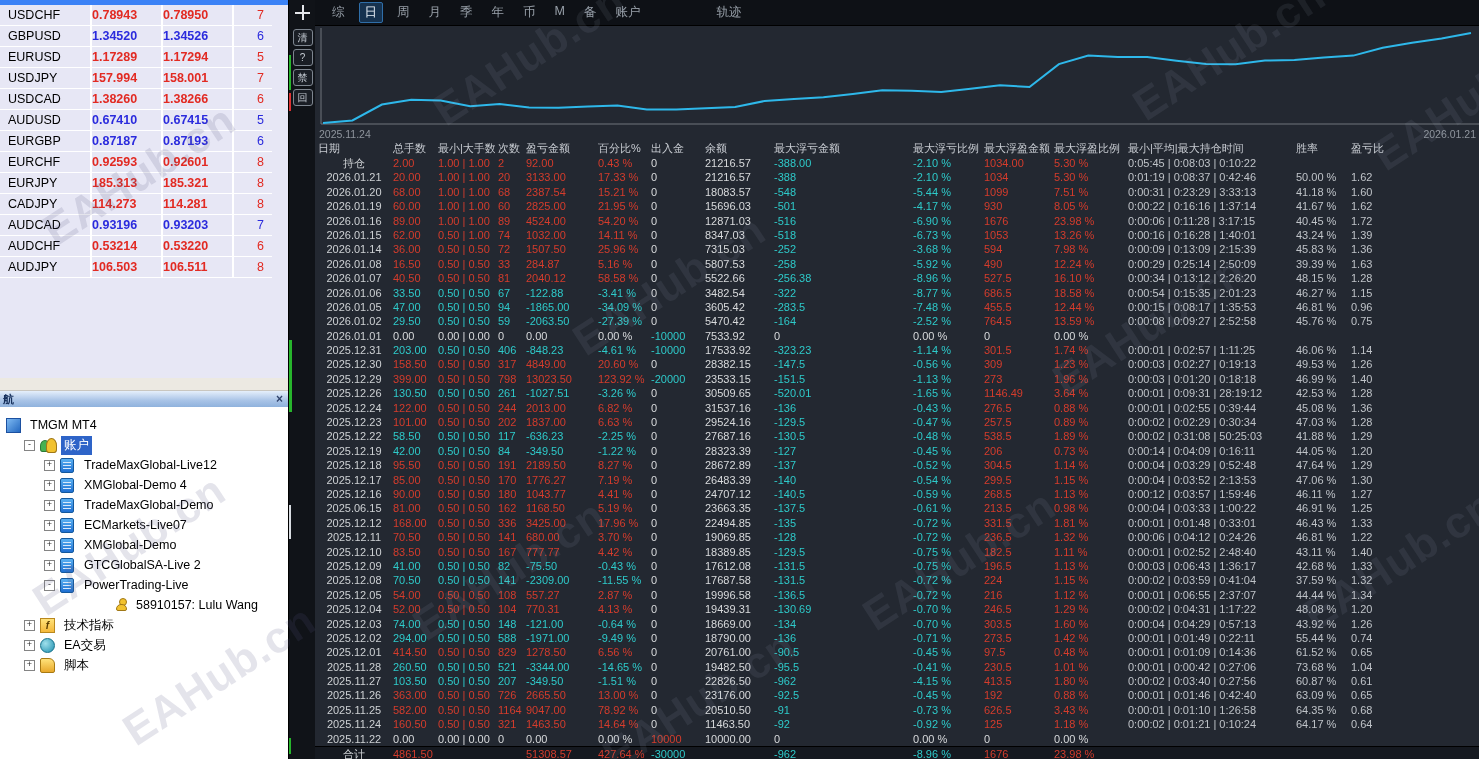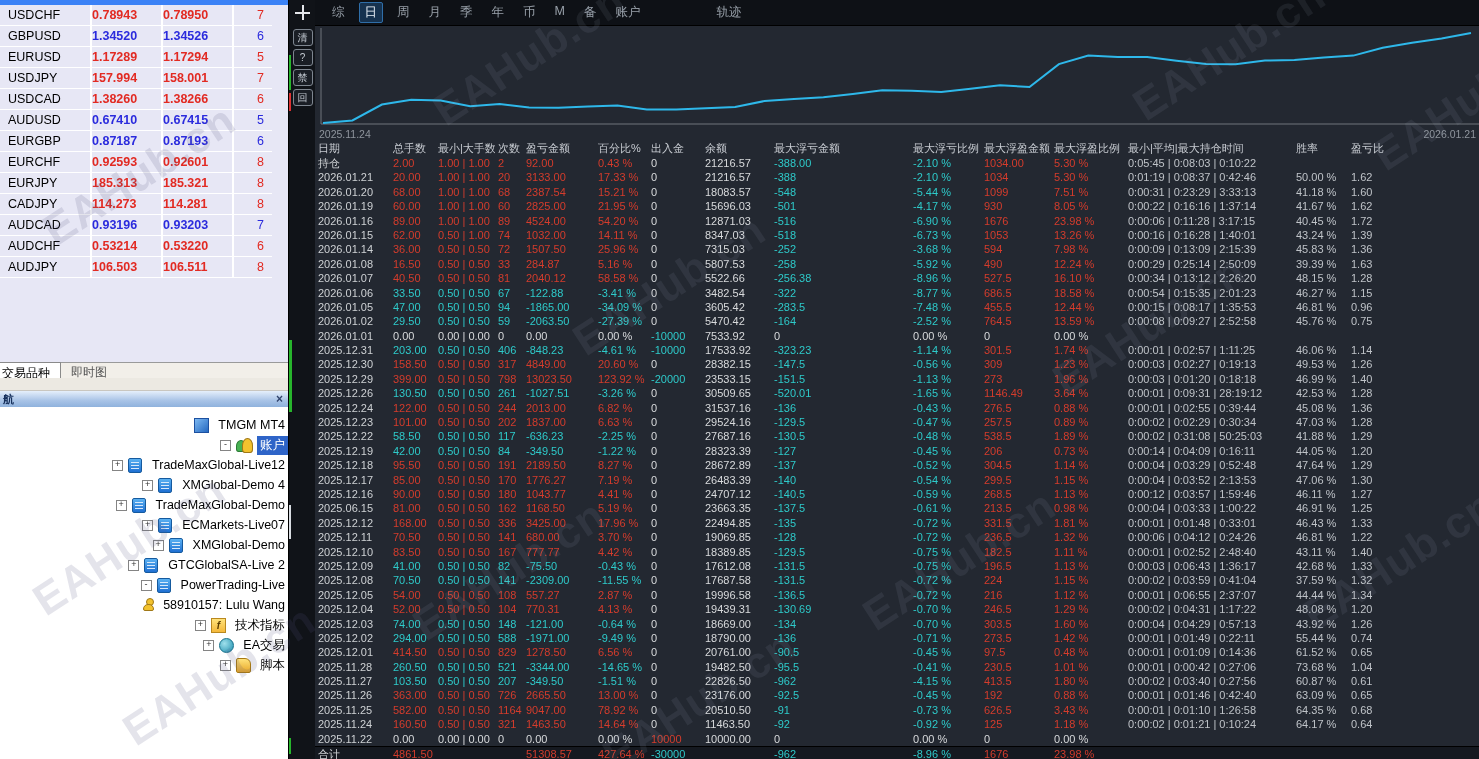--- a/index.html
+++ b/index.html
@@ -21,21 +21,21 @@
   .mw-arrow::before{content:"";position:absolute;left:3px;top:6px;border:4px solid transparent;border-top-color:#555;}
   .mw-tabs{position:absolute;left:0;top:357px;width:288px;height:21px;background:#f2efe9;border-top:1px solid #9a9a9a;display:flex;align-items:flex-end;}
   .mw-tab{font-size:12px;color:#555;padding:2px 10px 3px 10px;}
   .mw-tab.active{background:#ffffff;border:1px solid #8a8a8a;border-bottom:none;color:#000;margin-left:-9px;height:16px;}
   
   #navigator{position:absolute;left:0;top:378px;width:288px;bottom:0;background:#ffffff;}
   .nav-gap{height:12px;background:#ece9e2;border-bottom:1px solid #c9c6bf;}
   .nav-title{height:16px;background:linear-gradient(180deg,#e5effb 0%,#a8c3e6 60%,#8fb2dd 100%);display:flex;align-items:center;justify-content:space-between;padding:0 5px 0 3px;font-size:11px;font-weight:bold;color:#16305c;}
   .nav-x{color:#30436b;font-size:12px;line-height:10px;cursor:default;}
   .tree{padding-top:8px;font-size:12.5px;color:#000;}
-  .tree-row{height:20px;display:flex;align-items:center;white-space:nowrap;justify-content:flex-end;}
+  .tree-row{height:20px;display:flex;align-items:center;white-space:nowrap;}
   .tree-label{padding:1px 3px;}
   .tree-label.selected{background:#2e64c8;color:#fff;}
   .expander{width:9px;height:9px;border:1px solid #848484;background:#fff;color:#333;font-size:9px;line-height:7px;text-align:center;margin-right:5px;flex:none;}
   .pl6{padding-left:6px}.pl24{padding-left:24px}.pl44{padding-left:44px}.pl92{padding-left:116px}
   .icon-root{width:13px;height:13px;background:linear-gradient(135deg,#7db9f2,#2468c0);border:1px solid #1c50a0;margin-right:6px;flex:none;}
   .icon-people{width:17px;height:14px;position:relative;margin-right:4px;flex:none;}
   .icon-people::before{content:"";position:absolute;left:0;top:2px;width:8px;height:10px;border-radius:50% 50% 25% 25%;background:#46b152;border:1px solid #2c7a36;}
   .icon-people::after{content:"";position:absolute;left:6px;top:0;width:9px;height:13px;border-radius:50% 50% 25% 25%;background:#f2c22e;border:1px solid #a07818;}
   .icon-cube{width:12px;height:13px;background:linear-gradient(180deg,#5cb2f2,#1e6fd2);border:1px solid #155a9e;border-radius:2px;margin-right:7px;position:relative;flex:none;}
   .icon-cube::after{content:"";position:absolute;left:2px;top:3px;right:2px;height:1px;background:#d8e9fb;box-shadow:0 3px 0 #d8e9fb,0 6px 0 #d8e9fb;}
@@ -64,21 +64,21 @@
   .axis-row{height:15px;display:flex;justify-content:space-between;align-items:center;padding:0 3px 0 4px;font-size:10.5px;color:#8f959d;}
   .t-grid{display:grid;grid-template-columns:75px 45px 60px 28px 72px 53px 54px 69px 139px 71px 70px 74px 168px 55px 1fr;}
   .thead{height:15px;line-height:15px;font-size:11px;color:#c7cbd1;}
   .tr{height:14.4px;line-height:14.4px;font-size:11px;}
   .td{overflow:hidden;white-space:nowrap;padding-left:3px;}
   .row-total{background:#151920;border-top:1px solid #000;}
   .c-red{color:#d43c2c;}
   .c-cyan{color:#2ecaca;}
   .c-white{color:#d8dadc;}
   .c-gray{color:#bfc3c8;}
-  .c-date{color:#ced1d4;}
+  .c-date{color:#ced1d4;text-align:center;}
   
   #wm-layer{position:absolute;inset:0;pointer-events:none;z-index:50;}
   .wm{position:absolute;font-size:44px;font-weight:600;letter-spacing:1px;transform:rotate(-33deg);white-space:nowrap;}
   .wm-light{color:rgba(90,90,130,0.16);}
   .wm-dark{color:rgba(170,180,195,0.10);}
 </style>
 </head>
 <body>
 
 <div id="market-watch">
@@ -158,24 +158,20 @@
       <div class="mw-row">
         <div class="mw-c mw-sym">AUDJPY</div>
         <div class="mw-c mw-num mw-down">106.503</div>
         <div class="mw-c mw-num mw-down">106.511</div>
         <div class="mw-c mw-spd mw-down">8</div>
       </div>
     </div>
   <div class="mw-scroll">
     <div class="mw-thumb"></div>
     <div class="mw-arrow"></div>
-  </div>
-  <div class="mw-tabs">
-    <div class="mw-tab active">交易品种</div>
-    <div class="mw-tab">即时图</div>
   </div>
 </div>
 
 <div id="navigator">
   <div class="nav-gap"></div>
   <div class="nav-title">
     <span>航</span>
     <span class="nav-x">×</span>
   </div>
   <div class="tree">

